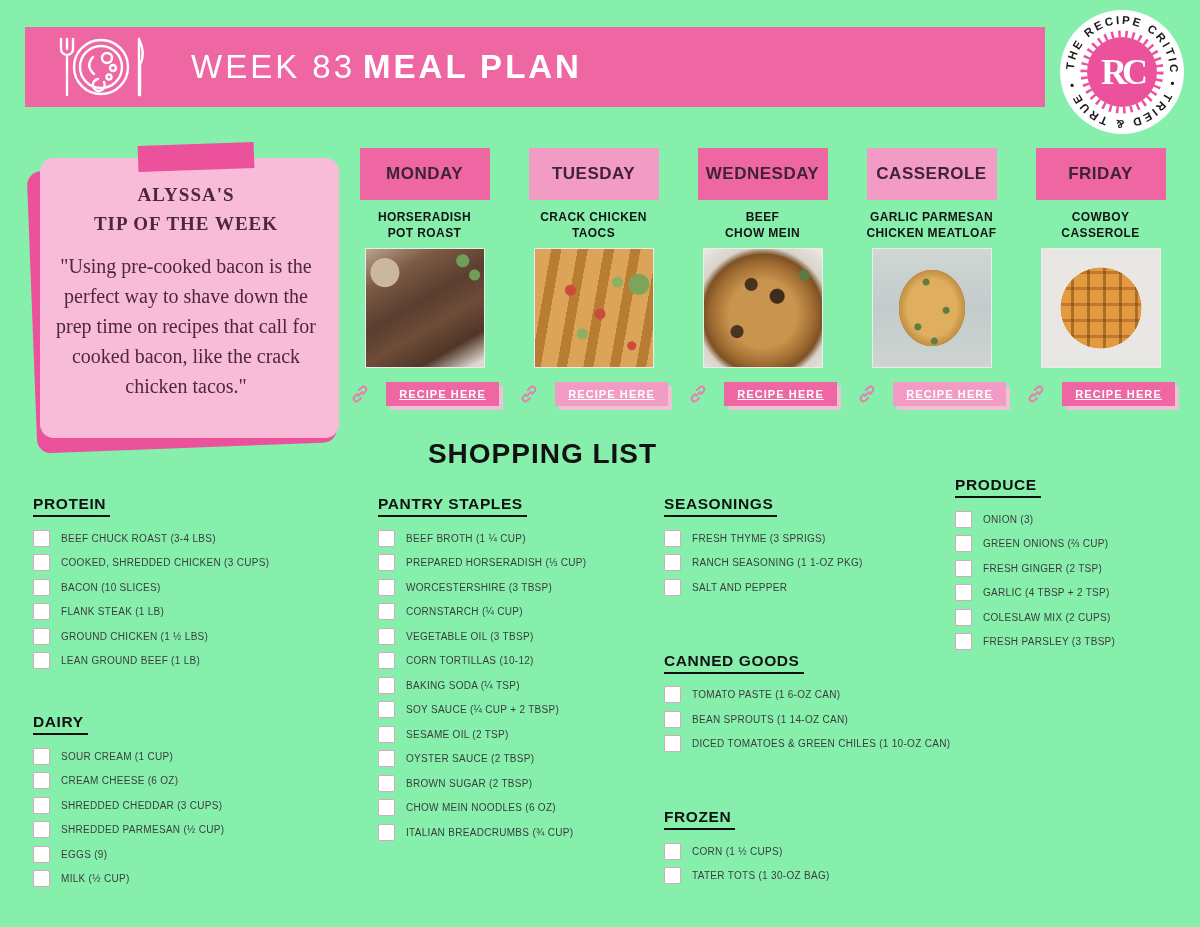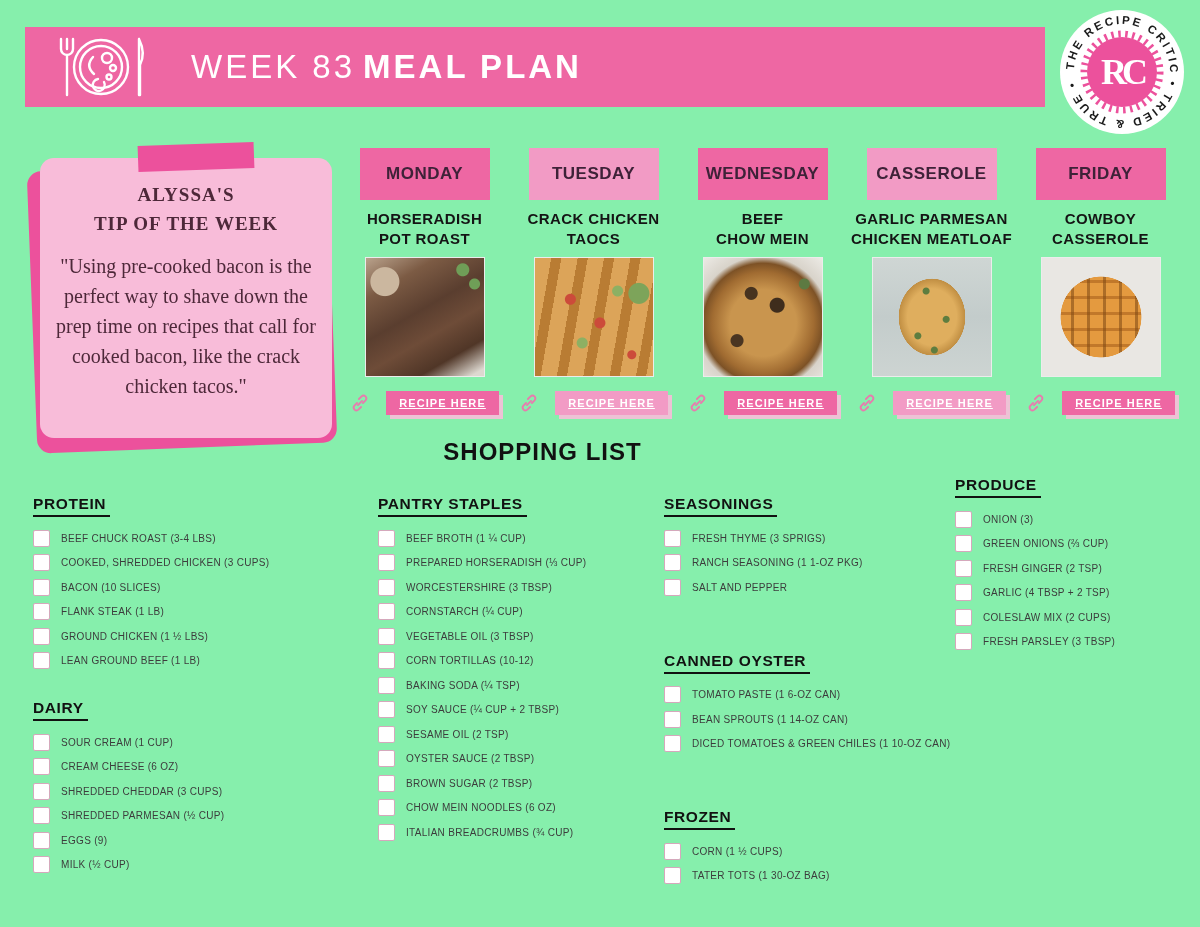--- a/index.html
+++ b/index.html
@@ -13,33 +13,33 @@
   .header-title .light{font-weight:300;}
   .header-title .bold{font-weight:700;margin-left:8px;}
 
   
   .logo-badge{position:absolute;left:1058px;top:8px;width:128px;height:128px;}
   .logo-badge svg{width:100%;height:100%;}
 
   
   .tip-note{position:absolute;left:38px;top:152px;width:296px;height:292px;}
   .tip-back{position:absolute;left:-6px;top:14px;width:300px;height:282px;background:#ec519c;border-radius:14px;transform:rotate(-2.2deg);}
-  .tip-front{position:absolute;left:2px;top:6px;width:292px;height:280px;background:#f8bcd9;border-radius:14px;}
+  .tip-front{position:absolute;left:2px;top:6px;width:292px;height:280px;background:#f8bcd9;border-radius:14px;padding-left:7px;}
   .tip-tape{position:absolute;left:98px;top:-14px;width:116px;height:26px;background:#ec519c;transform:rotate(-2deg);}
   .tip-text{position:absolute;left:14px;top:22px;width:264px;text-align:center;color:#4d2839;font-family:cursive;}
   .tip-heading{font-size:19px;letter-spacing:1px;line-height:1.55;font-weight:600;}
   .tip-body{margin-top:12px;font-size:20px;line-height:1.5;font-weight:500;}
 
   
   .day-columns{position:absolute;left:340px;top:148px;width:845px;display:flex;}
   .day-col{width:169px;flex:none;text-align:center;}
   .day-box{width:130px;height:52px;margin:0 auto;display:flex;align-items:center;justify-content:center;font-size:17px;font-weight:600;letter-spacing:.5px;color:#3e2238;}
   .tone-dark{background:#ee67a3;}
   .tone-light{background:#f29bc5;}
-  .recipe-title{margin-top:9px;font-size:15px;font-weight:800;line-height:1.35;letter-spacing:.4px;color:#141414;}
+  .recipe-title{margin-top:9px;font-size:12px;font-weight:800;line-height:1.35;letter-spacing:.4px;color:#141414;}
   .food-img{width:120px;height:120px;margin:7px auto 0;border:1px solid #ececec;box-sizing:border-box;}
   .food-fill{position:relative;width:100%;height:100%;overflow:hidden;}
   .img-0{background:
     radial-gradient(circle at 82% 10%, #6f9e57 0 6px, transparent 7px),
     radial-gradient(circle at 92% 22%, #6f9e57 0 5px, transparent 6px),
     radial-gradient(circle at 16% 20%, #cbb79f 0 14px, transparent 15px),
     linear-gradient(150deg,#b9a28c 0%,#7c5b44 22%,#5a3e2f 45%,#6e4c38 62%,#503627 80%,#ddd8d0 96%);}
   .img-1{background:
     radial-gradient(circle at 30% 35%, #cc4b3a 0 5px, transparent 6px),
     radial-gradient(circle at 55% 55%, #cc4b3a 0 5px, transparent 6px),
@@ -63,27 +63,27 @@
     linear-gradient(#cfd6d4 0%, #c3cccb 50%, #cdd4d2 100%);}
   .img-4{background:
     repeating-linear-gradient(90deg, rgba(150,90,25,0) 0 13px, rgba(125,72,20,.55) 13px 16px),
     repeating-linear-gradient(0deg, #e49a3f 0 13px, #c1782a 13px 16px);}
   .img-4::after{content:"";position:absolute;inset:0;background:radial-gradient(ellipse 50% 50% at 50% 50%, transparent 0 68%, #e9e7e3 69%);}
   .btn-row{margin-top:14px;display:flex;align-items:center;justify-content:center;gap:16px;}
   .link-icon{width:20px;height:20px;flex:none;display:inline-block;}
   .recipe-btn{border:none;cursor:pointer;padding:6px 13px;font-family:"Liberation Sans",sans-serif;font-size:11px;font-weight:700;letter-spacing:1.1px;color:#ffffff;text-decoration:underline;box-shadow:4px 4px 0 rgba(248,188,217,.9);}
 
   
-  .shopping-title{position:absolute;left:0;top:438px;width:1085px;text-align:center;font-size:24px;font-weight:800;letter-spacing:1px;color:#111111;}
+  .shopping-title{position:absolute;left:0;top:438px;width:1085px;text-align:center;font-size:28px;font-weight:800;letter-spacing:1px;color:#111111;}
   .shop-col{position:absolute;top:495px;}
   .col1{left:33px;width:335px;}
   .col2{left:378px;width:290px;}
   .col3{left:664px;width:430px;}
   .col4{left:955px;top:476px;width:240px;}
-  .category + .category{margin-top:28px;}
+  .category + .category{margin-top:42px;}
   .col3 .category + .category{margin-top:54px;}
   .cat-heading{display:inline-block;font-size:15.5px;font-weight:800;letter-spacing:.6px;color:#111111;border-bottom:2.5px solid #111111;padding:0 4px 2px 0;margin-bottom:11px;}
   .item-row{display:flex;align-items:center;height:20.5px;margin-bottom:4px;}
   .cbx{width:15px;height:15px;flex:none;border:1.5px solid #d5a8bc;border-radius:2px;background:#ffffff;margin-right:11px;cursor:pointer;}
   .item-label{font-size:10px;letter-spacing:.3px;color:#3c3c3c;white-space:nowrap;}
 </style>
 </head>
 <body>
 
 <div class="page">
@@ -295,21 +295,21 @@
       <div class="category"><div class="cat-heading">SEASONINGS</div><div class="item-row">
           <span class="cbx"></span>
           <span class="item-label">FRESH THYME (3 SPRIGS)</span>
         </div><div class="item-row">
           <span class="cbx"></span>
           <span class="item-label">RANCH SEASONING (1 1-OZ PKG)</span>
         </div><div class="item-row">
           <span class="cbx"></span>
           <span class="item-label">SALT AND PEPPER</span>
         </div></div>
-      <div class="category"><div class="cat-heading">CANNED OYSTER</div><div class="item-row">
+      <div class="category"><div class="cat-heading">CANNED GOODS</div><div class="item-row">
           <span class="cbx"></span>
           <span class="item-label">TOMATO PASTE (1 6-OZ CAN)</span>
         </div><div class="item-row">
           <span class="cbx"></span>
           <span class="item-label">BEAN SPROUTS (1 14-OZ CAN)</span>
         </div><div class="item-row">
           <span class="cbx"></span>
           <span class="item-label">DICED TOMATOES &amp; GREEN CHILES (1 10-OZ CAN)</span>
         </div></div>
       <div class="category"><div class="cat-heading">FROZEN</div><div class="item-row">

